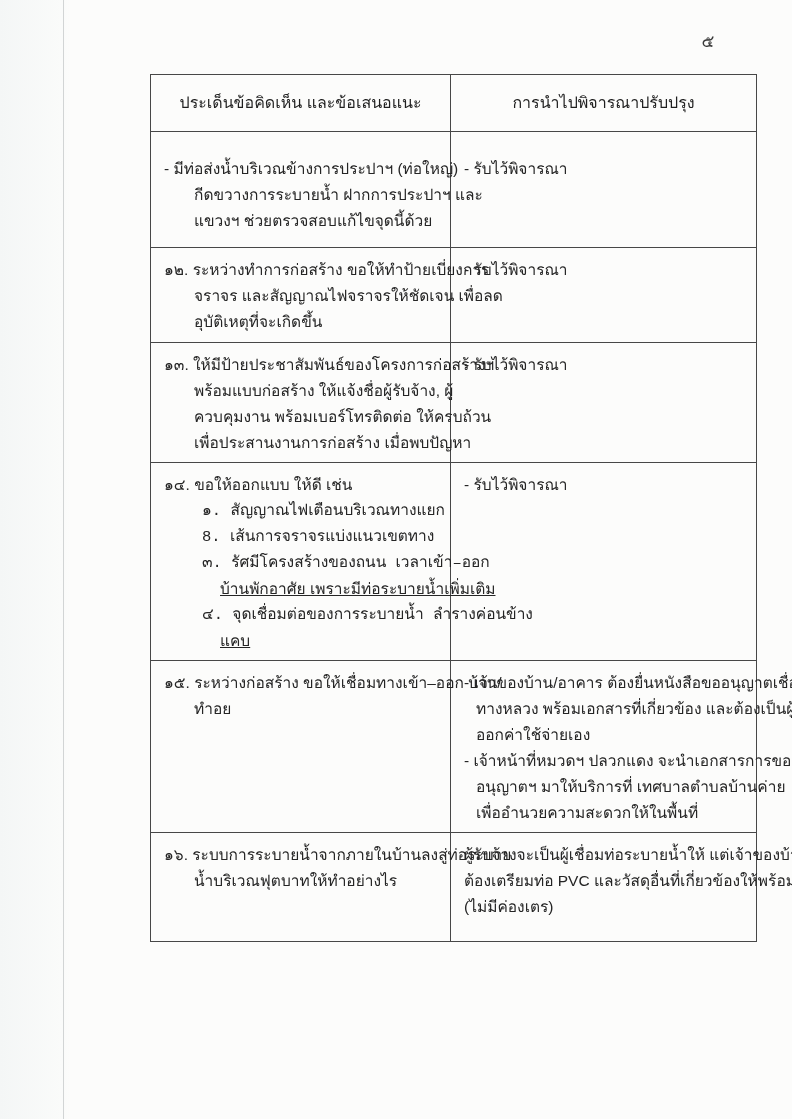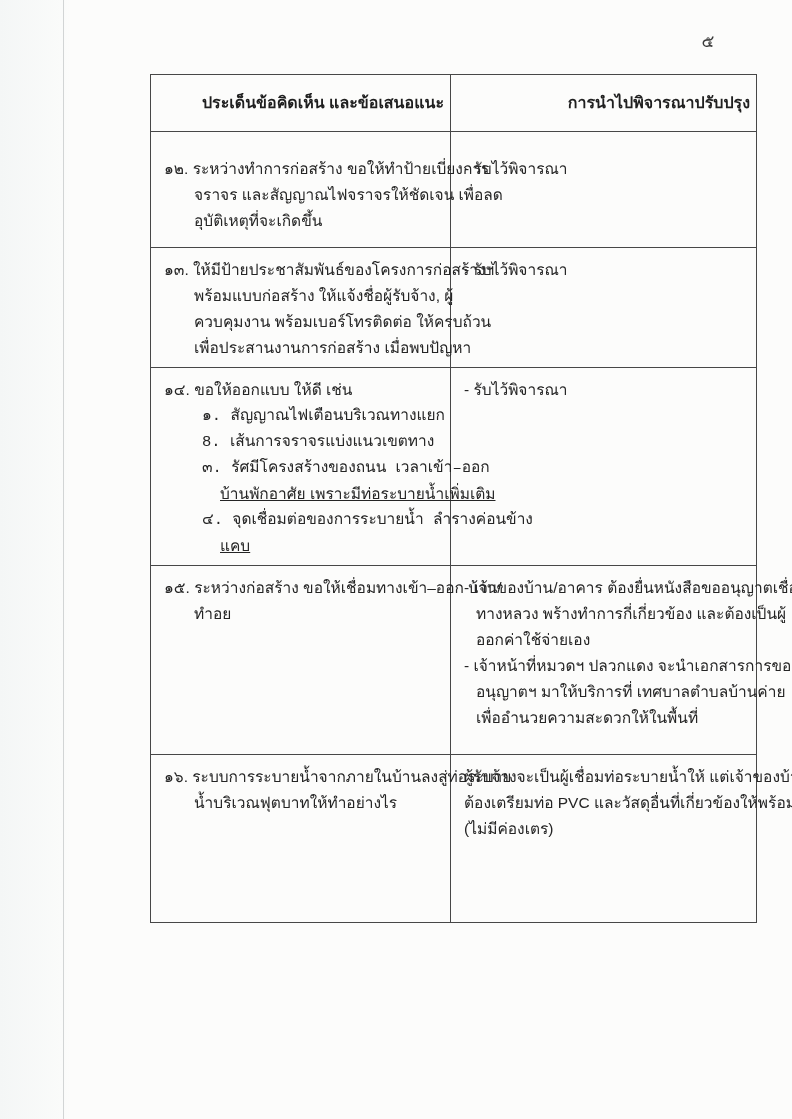--- a/index.html
+++ b/index.html
@@ -51,23 +51,23 @@
   table.main-table th,
   table.main-table td {
     border: 1.4px solid #474747;
     vertical-align: top;
     font-size: 15.5px;
     line-height: 26px;
     background: transparent;
   }
   table.main-table th {
     height: 48px;
-    text-align: right;
+    text-align: center;
     vertical-align: middle;
-    font-weight: bold;
+    font-weight: normal;
     font-size: 16px;
     color: #1f1f1f;
     padding: 4px 6px;
   }
   table.main-table td {
     padding: 9px 8px 6px 13px;
     color: #252525;
   }
   
   tbody tr:nth-child(1) { height: 116px; }
@@ -100,20 +100,30 @@
     </colgroup>
     <thead>
       <tr>
         <th>ประเด็นข้อคิดเห็น และข้อเสนอแนะ</th>
         <th>การนำไปพิจารณาปรับปรุง</th>
       </tr>
     </thead>
     <tbody id="table-body">
         <tr>
           <td>
+            <div class="line ind0">- มีท่อส่งน้ำบริเวณข้างการประปาฯ (ท่อใหญ่)</div>
+            <div class="line ind2">กีดขวางการระบายน้ำ ฝากการประปาฯ และ</div>
+            <div class="line ind2">แขวงฯ ช่วยตรวจสอบแก้ไขจุดนี้ด้วย</div>
+          </td>
+          <td>
+            <div class="line ind0">- รับไว้พิจารณา</div>
+          </td>
+        </tr>
+        <tr>
+          <td>
             <div class="line ind0">๑๒. ระหว่างทำการก่อสร้าง ขอให้ทำป้ายเบี่ยงการ</div>
             <div class="line ind2">จราจร และสัญญาณไฟจราจรให้ชัดเจน เพื่อลด</div>
             <div class="line ind2">อุบัติเหตุที่จะเกิดขึ้น</div>
           </td>
           <td>
             <div class="line ind0">- รับไว้พิจารณา</div>
           </td>
         </tr>
         <tr>
           <td>
@@ -140,21 +150,21 @@
             <div class="line ind0">- รับไว้พิจารณา</div>
           </td>
         </tr>
         <tr>
           <td>
             <div class="line ind0">๑๕. ระหว่างก่อสร้าง ขอให้เชื่อมทางเข้า–ออก บ้าน/</div>
             <div class="line ind2">ทำอย</div>
           </td>
           <td>
             <div class="line ind0">- เจ้าของบ้าน/อาคาร ต้องยื่นหนังสือขออนุญาตเชื่อม</div>
-            <div class="line ind1">ทางหลวง พร้างทำการกี่เกี่ยวข้อง และต้องเป็นผู้</div>
+            <div class="line ind1">ทางหลวง พร้อมเอกสารที่เกี่ยวข้อง และต้องเป็นผู้</div>
             <div class="line ind1">ออกค่าใช้จ่ายเอง</div>
             <div class="line ind0">- เจ้าหน้าที่หมวดฯ ปลวกแดง จะนำเอกสารการขอ</div>
             <div class="line ind1">อนุญาตฯ มาให้บริการที่ เทศบาลตำบลบ้านค่าย</div>
             <div class="line ind1">เพื่ออำนวยความสะดวกให้ในพื้นที่</div>
           </td>
         </tr>
         <tr>
           <td>
             <div class="line ind0">๑๖. ระบบการระบายน้ำจากภายในบ้านลงสู่ท่อระบาย</div>
             <div class="line ind2">น้ำบริเวณฟุตบาทให้ทำอย่างไร</div>

